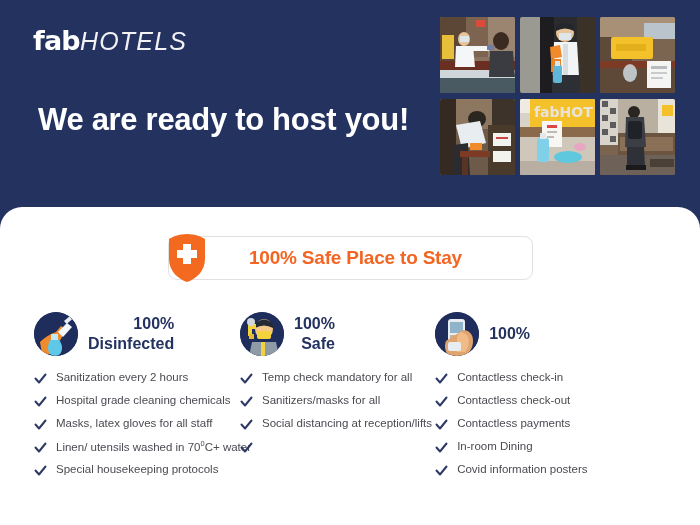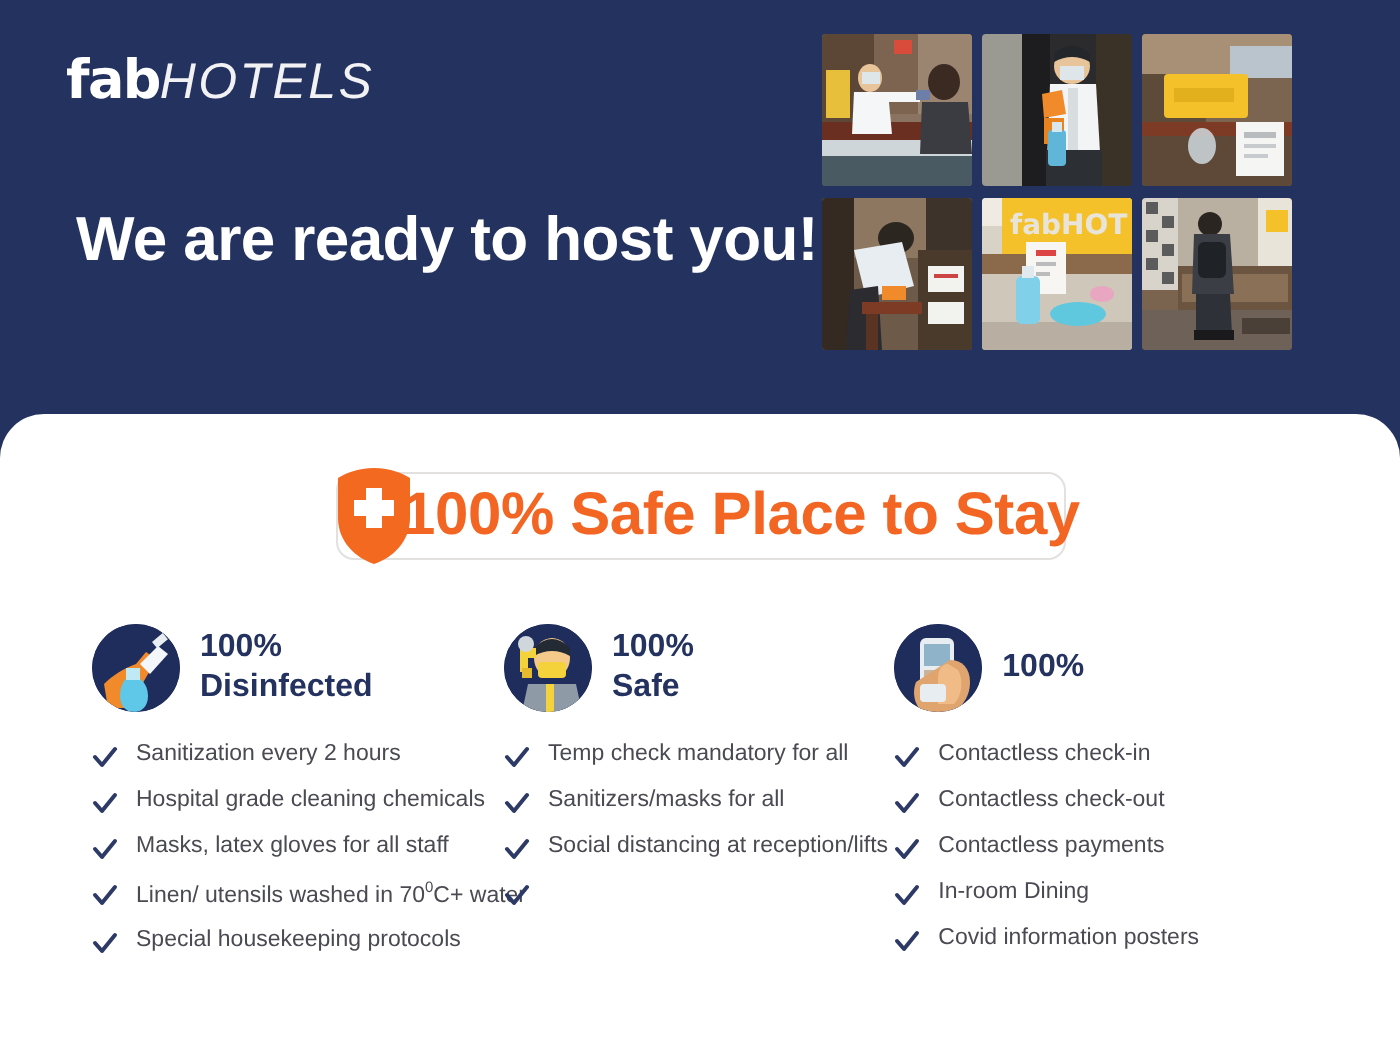--- a/index.html
+++ b/index.html
@@ -32,21 +32,21 @@
     font-style:italic;
   }
   .headline {
     position:absolute; left:38px; top:102px;
     color:#ffffff; font-size:31px; font-weight:bold;
     letter-spacing:-0.3px; white-space:nowrap;
   }
 
   
   .collage {
-    position:absolute; left:411px; top:17px;
+    position:absolute; left:440px; top:17px;
     display:grid;
     grid-template-columns:repeat(3, 75px);
     grid-template-rows:repeat(2, 76px);
     gap:6px 5px;
   }
   .photo {
     width:75px; height:76px; border-radius:2px;
     overflow:hidden; position:relative;
     background:#6b5f52;
   }
@@ -62,34 +62,35 @@
   
   .banner {
     position:absolute; left:168px; top:236px;
     width:365px; height:44px;
     border:1px solid #e3e1df;
     border-radius:9px;
     background:#ffffff;
     display:flex; align-items:center;
   }
   .banner-text {
-    margin-left:32px;
-    color:#f26522; font-size:30px; font-weight:bold;
+    margin-left:80px;
+    color:#f26522; font-size:19px; font-weight:bold;
     white-space:nowrap; letter-spacing:-0.2px;
   }
   .shield {
     position:absolute; left:166px; top:233px;
     width:42px; height:50px;
   }
   .shield svg { display:block; width:100%; height:100%; }
 
   
   .columns {
-    position:absolute; left:12px; top:312px; width:632px;
+    position:absolute; left:0; top:312px; width:632px;
     display:flex;
+    text-align:right;
   }
   .col { position:relative; }
   .col-1 { width:237px; padding-left:34px; }
   .col-2 { width:232px; padding-left:3px; }
   .col-3 { width:231px; padding-left:0px; }
 
   .col-head { display:flex; align-items:center; gap:10px; }
   .badge {
     width:44px; height:44px; border-radius:50%;
     background:#1f2d5c; flex:0 0 44px; overflow:hidden;

